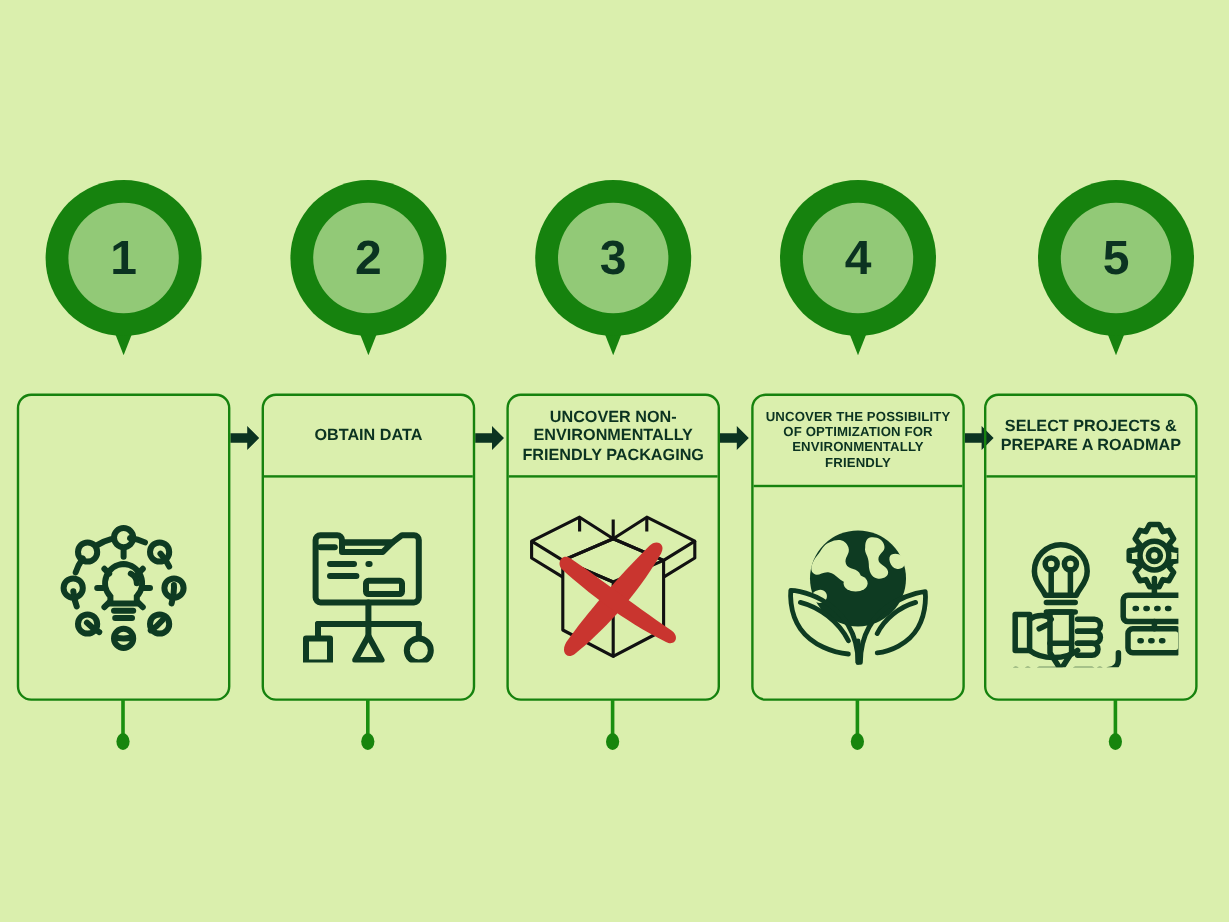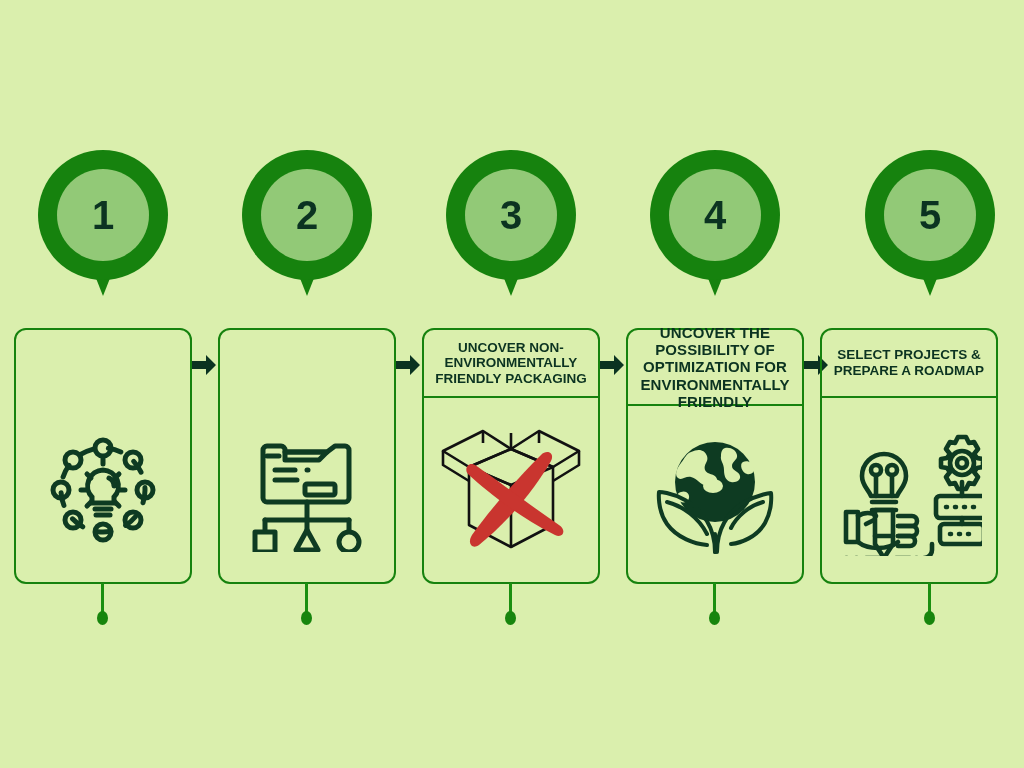--- a/index.html
+++ b/index.html
@@ -51,21 +51,21 @@
     display:flex;align-items:center;justify-content:center;
     text-align:center;padding:4px 6px;
   }
   .card .head span{
     color:#0b3321;font-weight:bold;line-height:1.16;
     text-transform:uppercase;
   }
   .h-lg{height:68px;}
   .h-lg span{font-size:13.5px;}
   .h-sm{height:68px;}
-  .h-sm span{font-size:15px;letter-spacing:.1px;}
+  .h-sm span{font-size:11px;letter-spacing:.1px;}
 
   .card.c4 .head{height:76px;}
   .card .body{
     position:absolute;left:0;right:0;bottom:0;top:68px;
     display:flex;align-items:center;justify-content:center;
   }
   .card.c4 .body{top:76px;}
 
   
   .stem{position:absolute;width:3px;background:#1a8f10;}
@@ -170,20 +170,23 @@
             <path d="M60 28 v6 M38 60 h6 M76 60 h6 M44 44 l4 4 M76 44 l-4 4 M44 76 l4 -4 M76 76 l-4 -4"></path>
           </g>
         </svg>
       </span>
     </div>
   </div>
   <div class="stem" style="left:101px;top:583px;height:30px;"></div>
   <div class="dot" style="left:97px;top:611px;"></div>
 
   <div class="card c2" style="left:218px;">
+    <div class="head h-lg">
+      <span>OBTAIN DATA</span>
+    </div>
     <div class="body">
       <span>
         <svg class="icon" width="124" height="124" viewBox="0 0 124 124">
           <g fill="none" stroke="#0e3b22" stroke-width="5" stroke-linejoin="round" stroke-linecap="round">
             <path d="M22 18 h14 a4 4 0 0 1 4 4 v2 h42 l8 -6 h10 a4 4 0 0 1 4 4 v48 a4 4 0 0 1 -4 4 h-78 a4 4 0 0 1 -4 -4 v-48 a4 4 0 0 1 4 -4 z"></path>
             <path d="M22 28 h12"></path>
             <path d="M40 24 h42 l-8 8 h-34 z"></path>
             <path d="M30 42 h20"></path>
             <path d="M30 52 h22"></path>
             <path d="M62 42 h1"></path>

